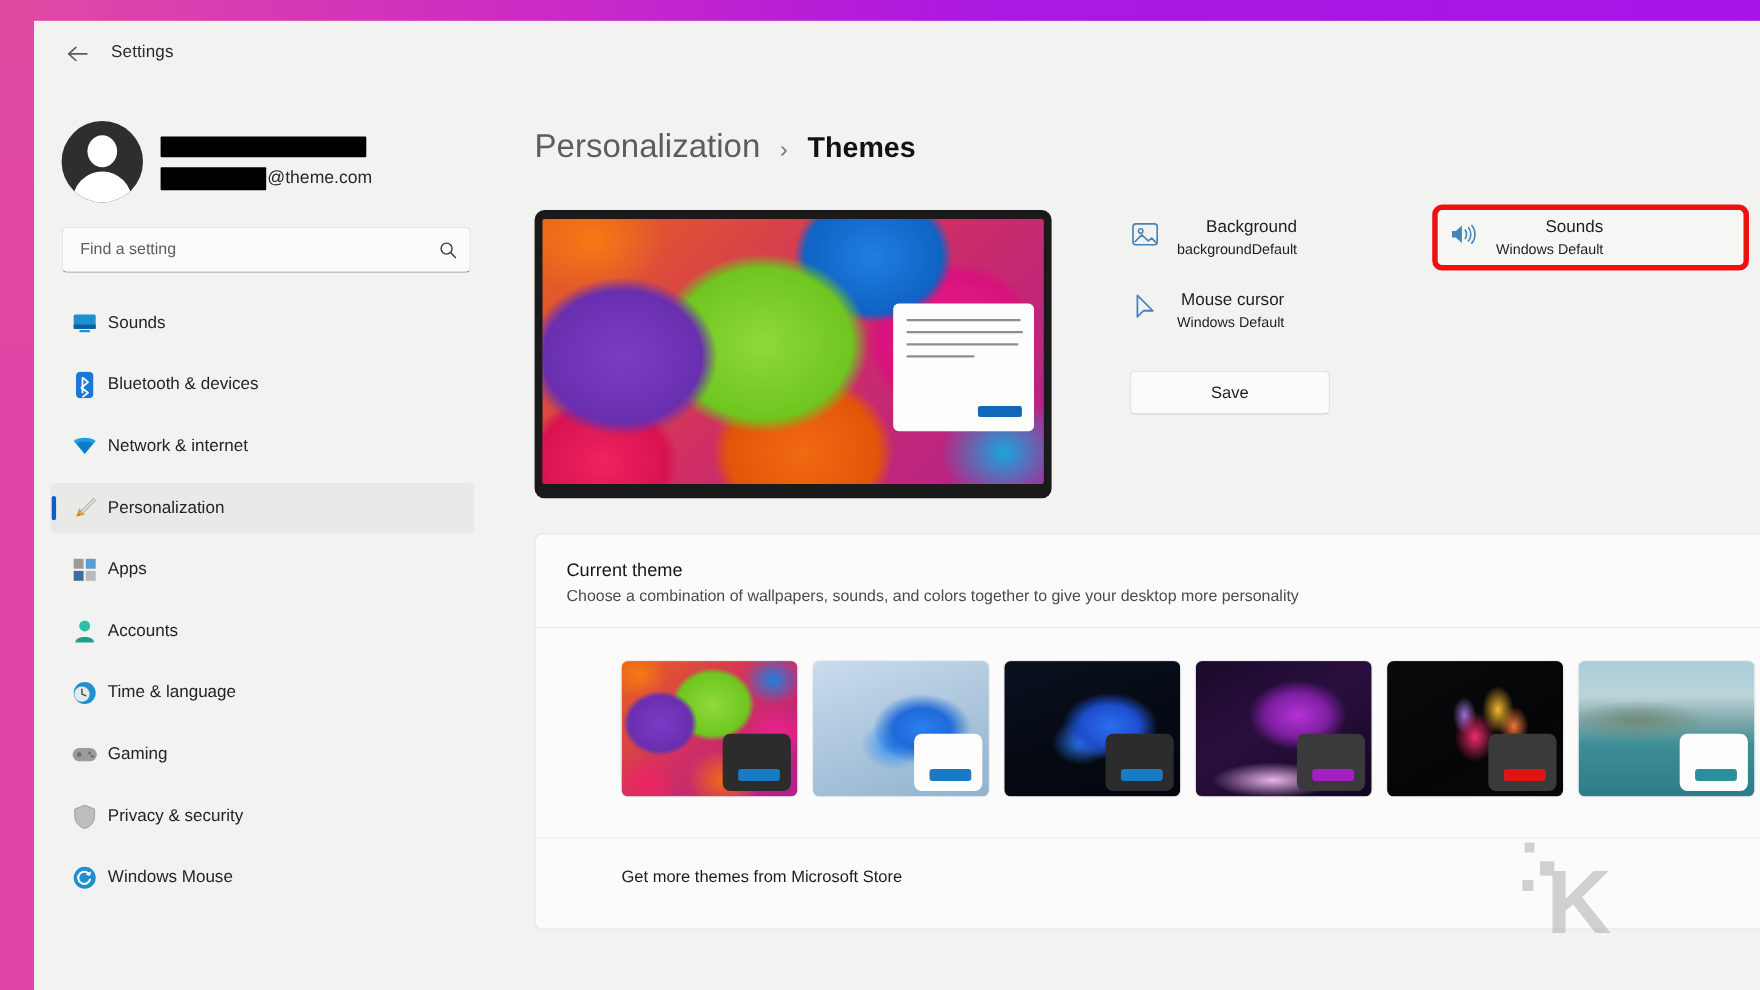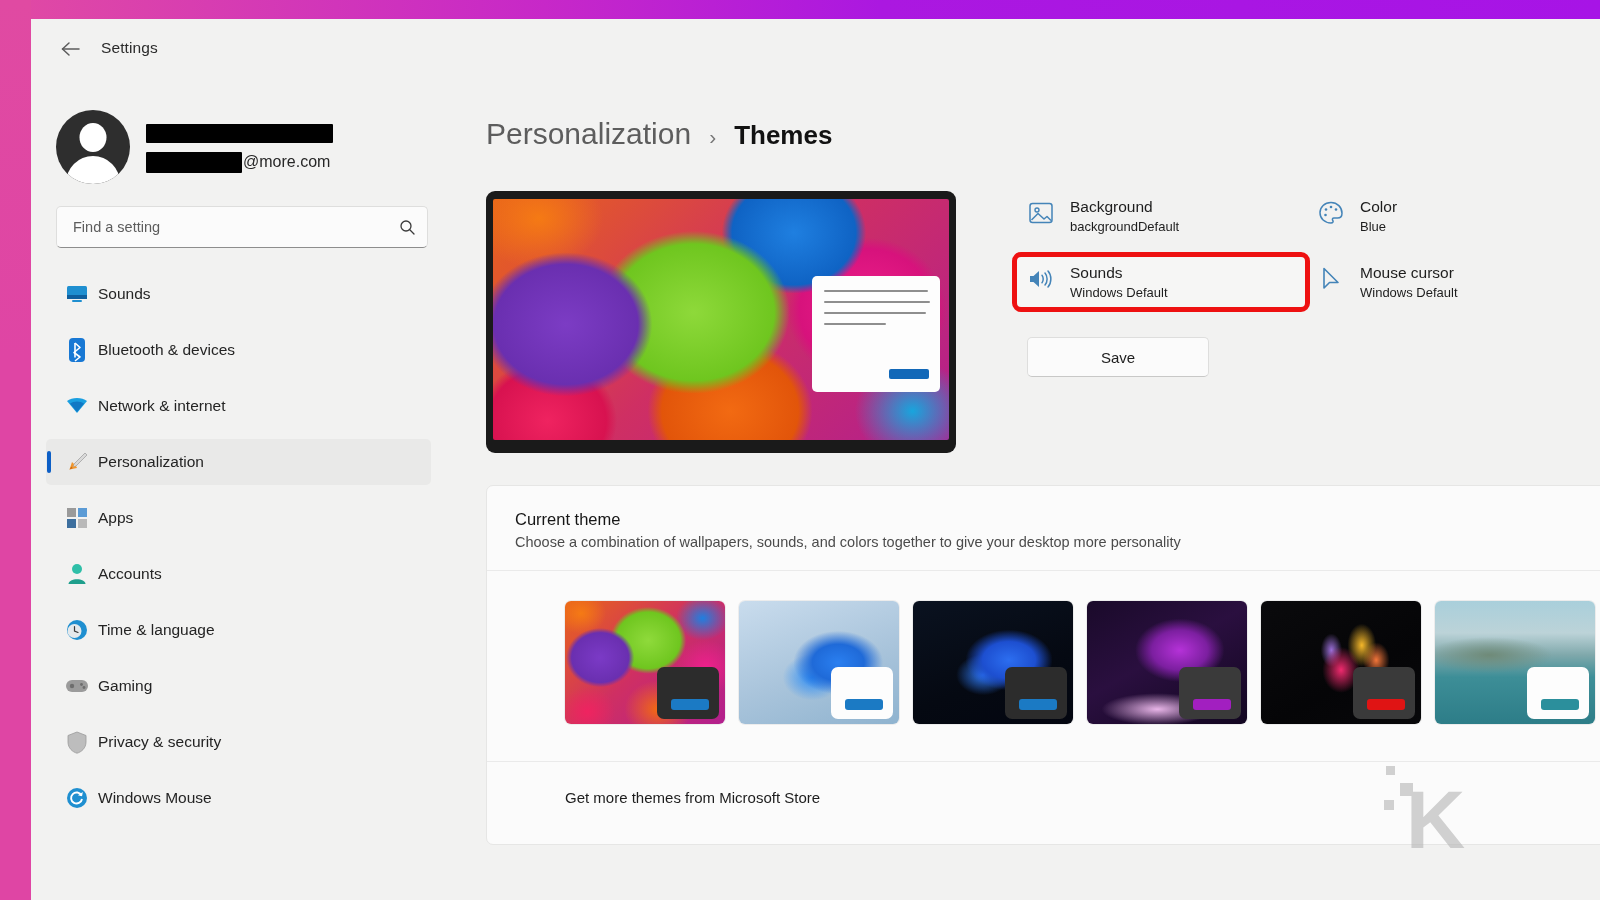--- a/index.html
+++ b/index.html
@@ -162,20 +162,21 @@
     position: absolute; right: 11px; bottom: 13px;
     width: 40px; height: 10px; background: #1268b8; border-radius: 2px;
   }
 
   
   #option-grid {
     position: absolute; left: 575px; top: 113px;
     width: 570px;
     display: grid; grid-template-columns: 290px 280px;
     row-gap: 14px;
+    text-align: right;
   }
   .option {
     display: flex; align-items: flex-start; gap: 14px;
     padding: 8px 8px 8px 10px; border-radius: 5px; cursor: pointer;
     position: relative;
   }
   .option.highlighted {
     outline: 5px solid #ee1111; outline-offset: -1px; background: #f6f6f5;
   }
   .option-icon { width: 30px; height: 30px; flex: 0 0 30px; color: #3f7fb5;
@@ -306,21 +307,21 @@
   </div>
 
   <div id="sidebar">
 
     <div id="account">
       <div class="avatar"></div>
       <div class="account-lines">
         <span class="redact name"></span>
         <span class="mail-row">
           <span class="redact mail"></span>
-          <span class="mail-domain">@more.com</span>
+          <span class="mail-domain">@theme.com</span>
         </span>
       </div>
     </div>
 
     <div id="search-box">
       <span id="search-input-text">Find a setting</span>
       <span id="search-icon">
         <svg width="17" height="17" viewBox="0 0 17 17" fill="none" aria-hidden="true">
           <circle cx="7" cy="7" r="5" stroke="#3a3a3a" stroke-width="1.3"></circle>
           <path d="M10.8 10.8 L15 15" stroke="#3a3a3a" stroke-width="1.3" stroke-linecap="round"></path>
@@ -471,36 +472,20 @@
             <circle cx="9" cy="10" r="2" stroke="#4484b8" stroke-width="1.4"></circle>
             <path d="M3.5 20 L10 13.5 L16 19 L19 16.5 L23 20.5" stroke="#4484b8" stroke-width="1.5" fill="none" stroke-linejoin="round"></path>
           </svg>
         </span>
         <span class="option-text">
           <span class="option-title">Background</span>
           <span class="option-value">backgroundDefault</span>
         </span>
       </div>
 
-      <div class="option">
-        <span class="option-icon">
-          <svg width="26" height="26" viewBox="0 0 26 26" fill="none" aria-hidden="true">
-            <path d="M13 2.5 C6.6 2.5 2 7 2 12.8 C2 18.6 6.6 23 13 23 C15 23 15.6 21.6 14.8 20.5
-                     C14 19.4 14.4 18 16 18 H19.5 C22 18 24 16.2 24 13.2 C24 7.3 19.3 2.5 13 2.5 Z" stroke="#4484b8" stroke-width="1.5"></path>
-            <circle cx="8" cy="9.5" r="1.3" fill="#4484b8"></circle>
-            <circle cx="13" cy="7" r="1.3" fill="#4484b8"></circle>
-            <circle cx="18" cy="9.5" r="1.3" fill="#4484b8"></circle>
-            <circle cx="7.5" cy="15" r="1.3" fill="#4484b8"></circle>
-          </svg>
-        </span>
-        <span class="option-text">
-          <span class="option-title">Color</span>
-          <span class="option-value">Blue</span>
-        </span>
-      </div>
 
       <div class="option highlighted">
         <span class="option-icon">
           <svg width="28" height="26" viewBox="0 0 28 26" fill="none" aria-hidden="true">
             <path d="M3 10 H6.5 L12 5 V21 L6.5 16 H3 Z" fill="#4484b8"></path>
             <path d="M15 9.2 C16.6 11.1 16.6 14.9 15 16.8" stroke="#4484b8" stroke-width="1.5" fill="none" stroke-linecap="round"></path>
             <path d="M18 7 C20.8 10.2 20.8 15.8 18 19" stroke="#4484b8" stroke-width="1.5" fill="none" stroke-linecap="round"></path>
             <path d="M21 5 C24.8 9.2 24.8 16.8 21 21" stroke="#4484b8" stroke-width="1.5" fill="none" stroke-linecap="round"></path>
           </svg>
         </span>

